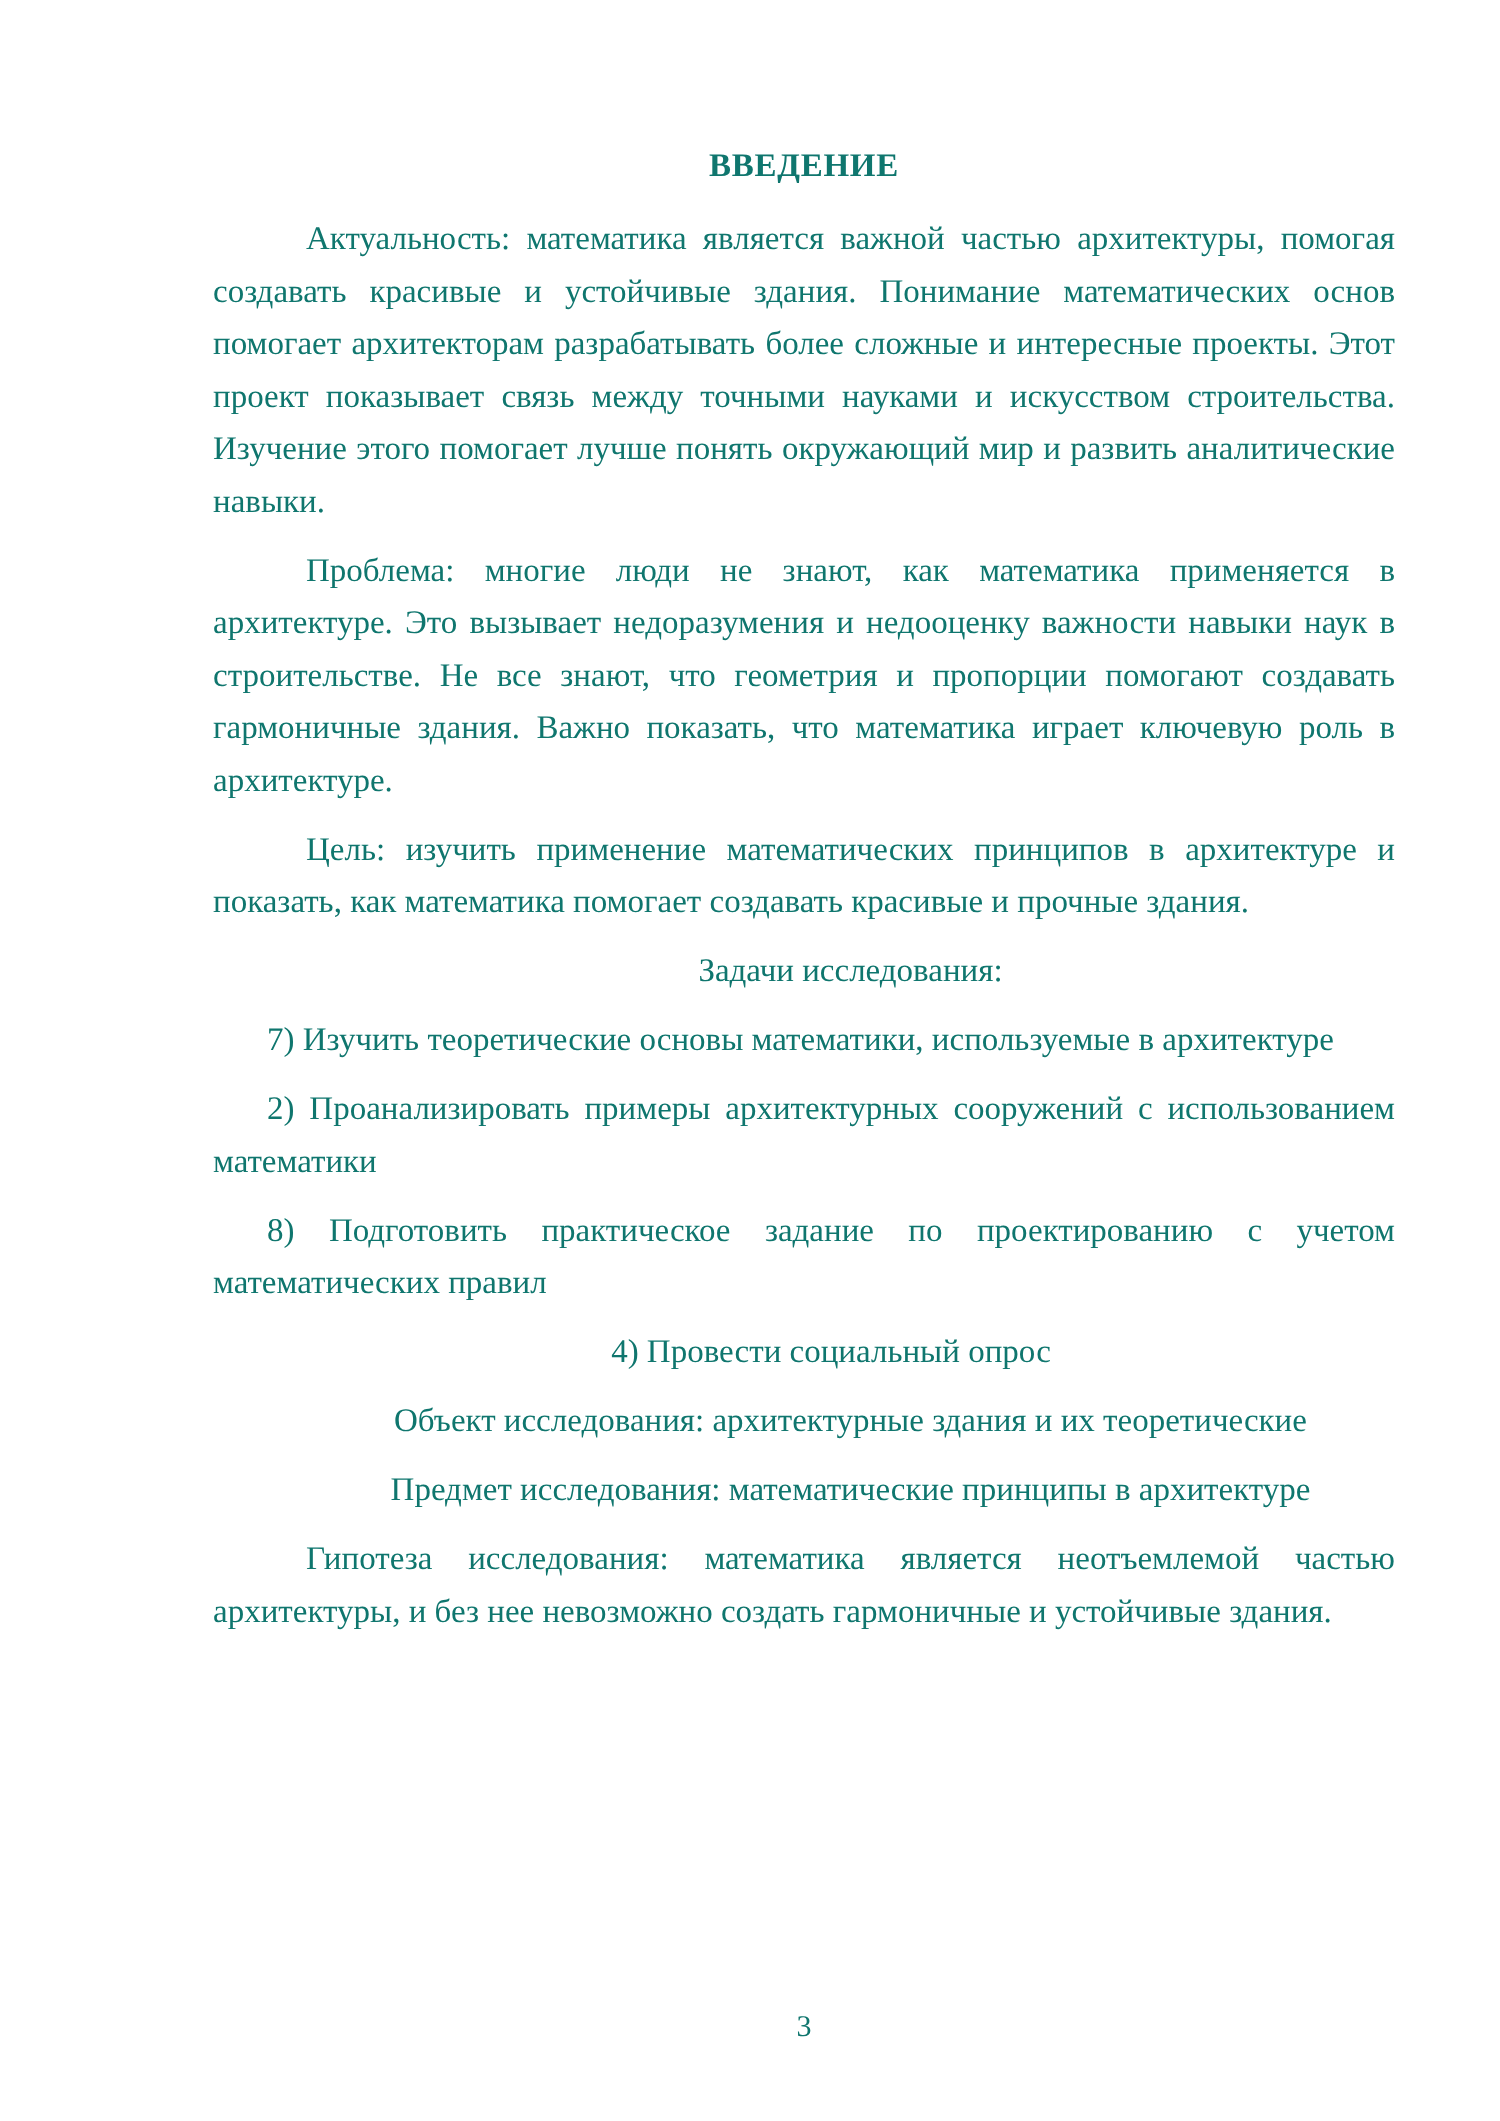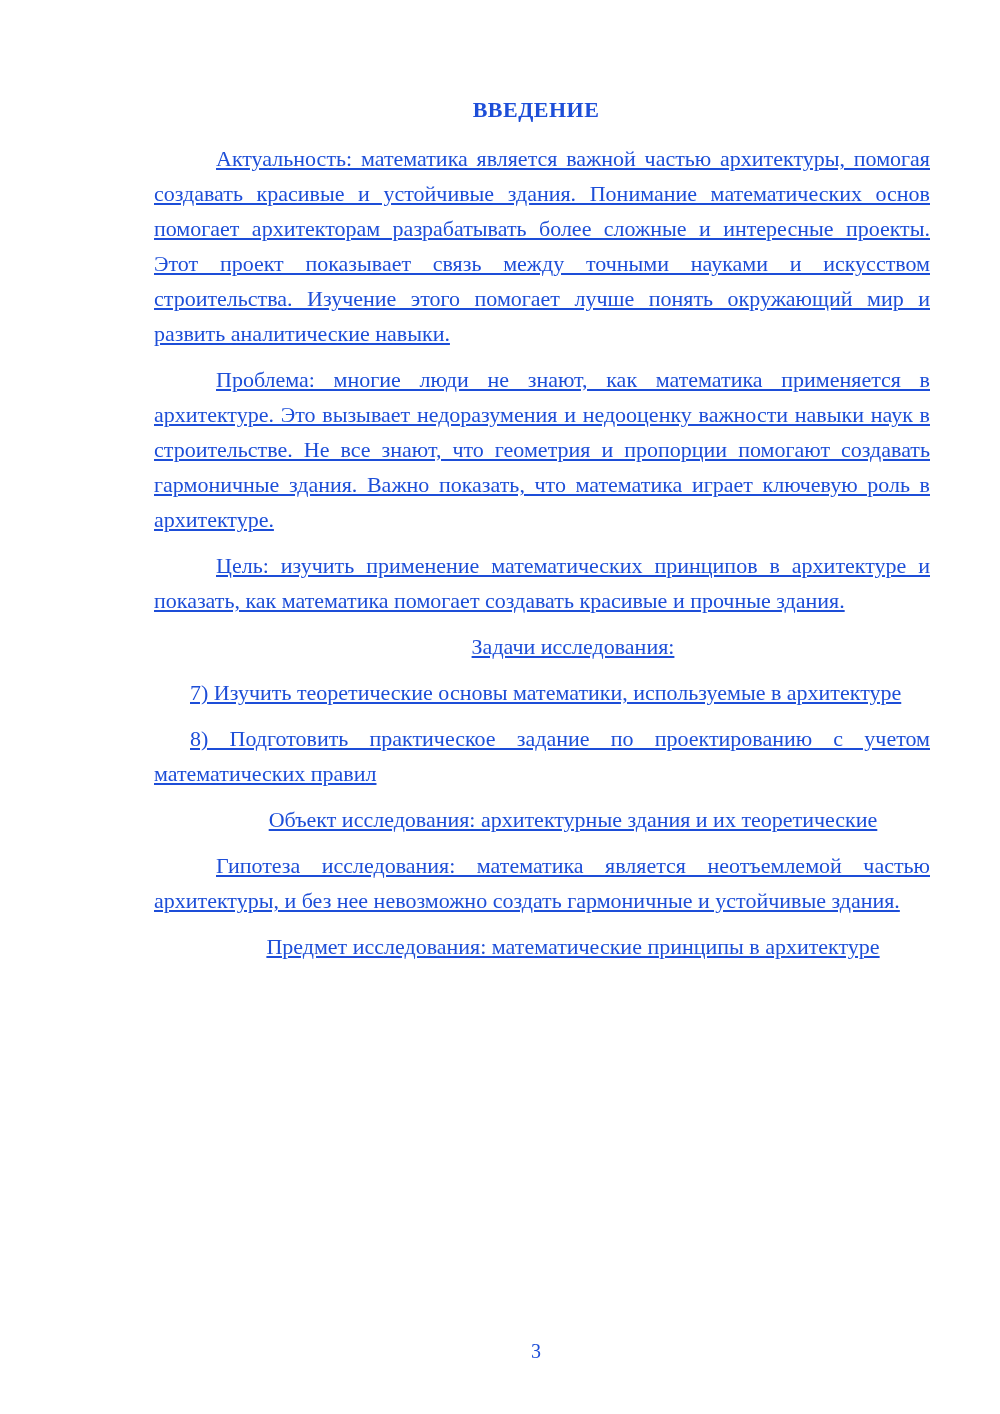--- a/index.html
+++ b/index.html
@@ -11,35 +11,34 @@
     position: relative;
     width: 1000px;
     height: 1414px;
     margin: 0 auto;
     background: #ffffff;
     box-sizing: border-box;
     padding: 92px 70px 0 142px;
     font-family: "Liberation Serif", "DejaVu Serif", serif;
     font-size: 22px;
     line-height: 35px;
-    color: #1d4ed8;
+    color: #0f766e;
     overflow: hidden;
   }
   .title {
     font-size: 22px;
     font-weight: bold;
     text-align: center;
     margin: 0 0 14px 0;
     letter-spacing: 0.5px;
   }
   .para {
     text-align: justify;
     text-indent: 62px;
-    margin: 0 0 11px 12px;
-    text-decoration: underline;
+    margin: 0 0 11px 0;
   }
   .para.task {
     text-indent: 36px;
   }
   .para.no-justify {
     text-align: center;
   }
   .footer-pagenum {
     position: absolute;
     bottom: 52px;
@@ -60,27 +59,29 @@
   <p class="para">Актуальность: математика является важной частью архитектуры, помогая создавать красивые и устойчивые здания. Понимание математических основ помогает архитекторам разрабатывать более сложные и интересные проекты. Этот проект показывает связь между точными науками и искусством строительства. Изучение этого помогает лучше понять окружающий мир и развить аналитические навыки.</p>
 
   <p class="para">Проблема: многие люди не знают, как математика применяется в архитектуре. Это вызывает недоразумения и недооценку важности навыки наук в строительстве. Не все знают, что геометрия и пропорции помогают создавать гармоничные здания. Важно показать, что математика играет ключевую роль в архитектуре.</p>
 
   <p class="para">Цель: изучить применение математических принципов в архитектуре и показать, как математика помогает создавать красивые и прочные здания.</p>
 
   <p class="para no-justify">Задачи исследования:</p>
 
   <p class="para task">7) Изучить теоретические основы математики, используемые в архитектуре</p>
 
+  <p class="para task">2) Проанализировать примеры архитектурных сооружений с использованием математики</p>
 
   <p class="para task">8) Подготовить практическое задание по проектированию с учетом математических правил</p>
 
+  <p class="para task no-justify">4) Провести социальный опрос</p>
 
 
   <p class="para no-justify">Объект исследования: архитектурные здания и их теоретические</p>
 
+  <p class="para no-justify">Предмет исследования: математические принципы в архитектуре</p>
+
   <p class="para">Гипотеза исследования: математика является неотъемлемой частью архитектуры, и без нее невозможно создать гармоничные и устойчивые здания.</p>
-
-  <p class="para no-justify">Предмет исследования: математические принципы в архитектуре</p>
 
 
   <div class="footer-pagenum">3</div>
 
 </div>
 
 </body></html>

